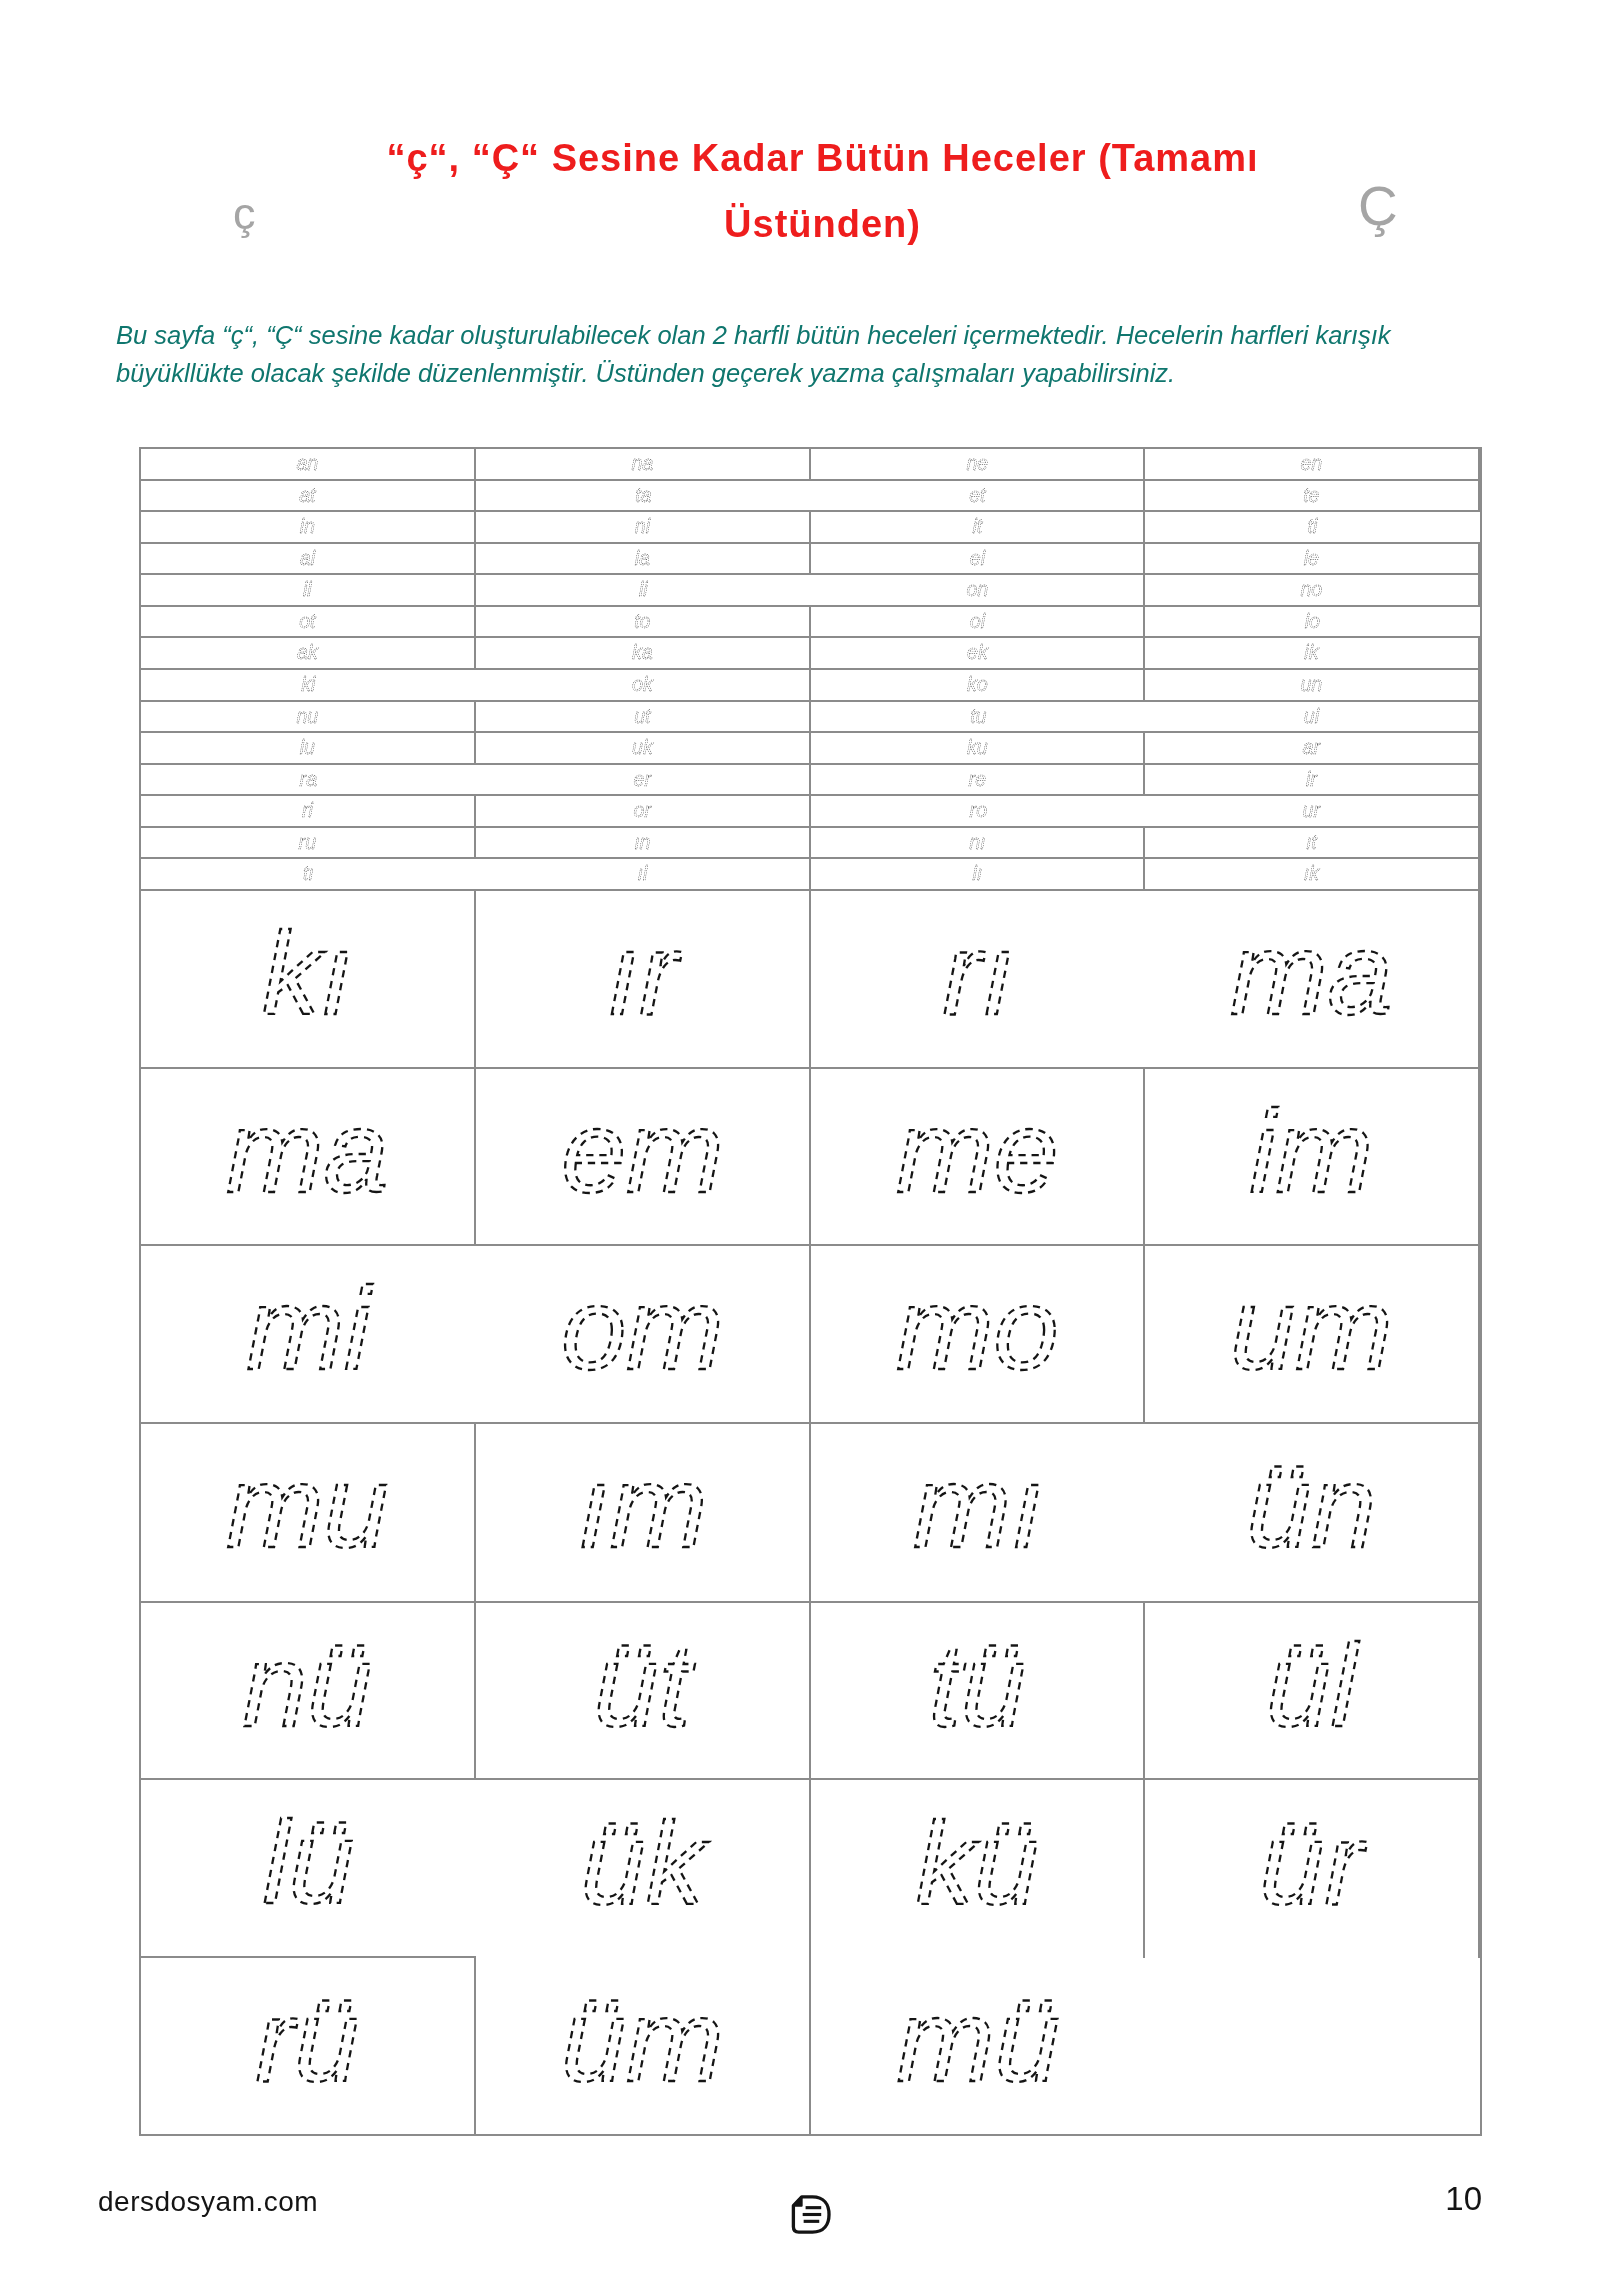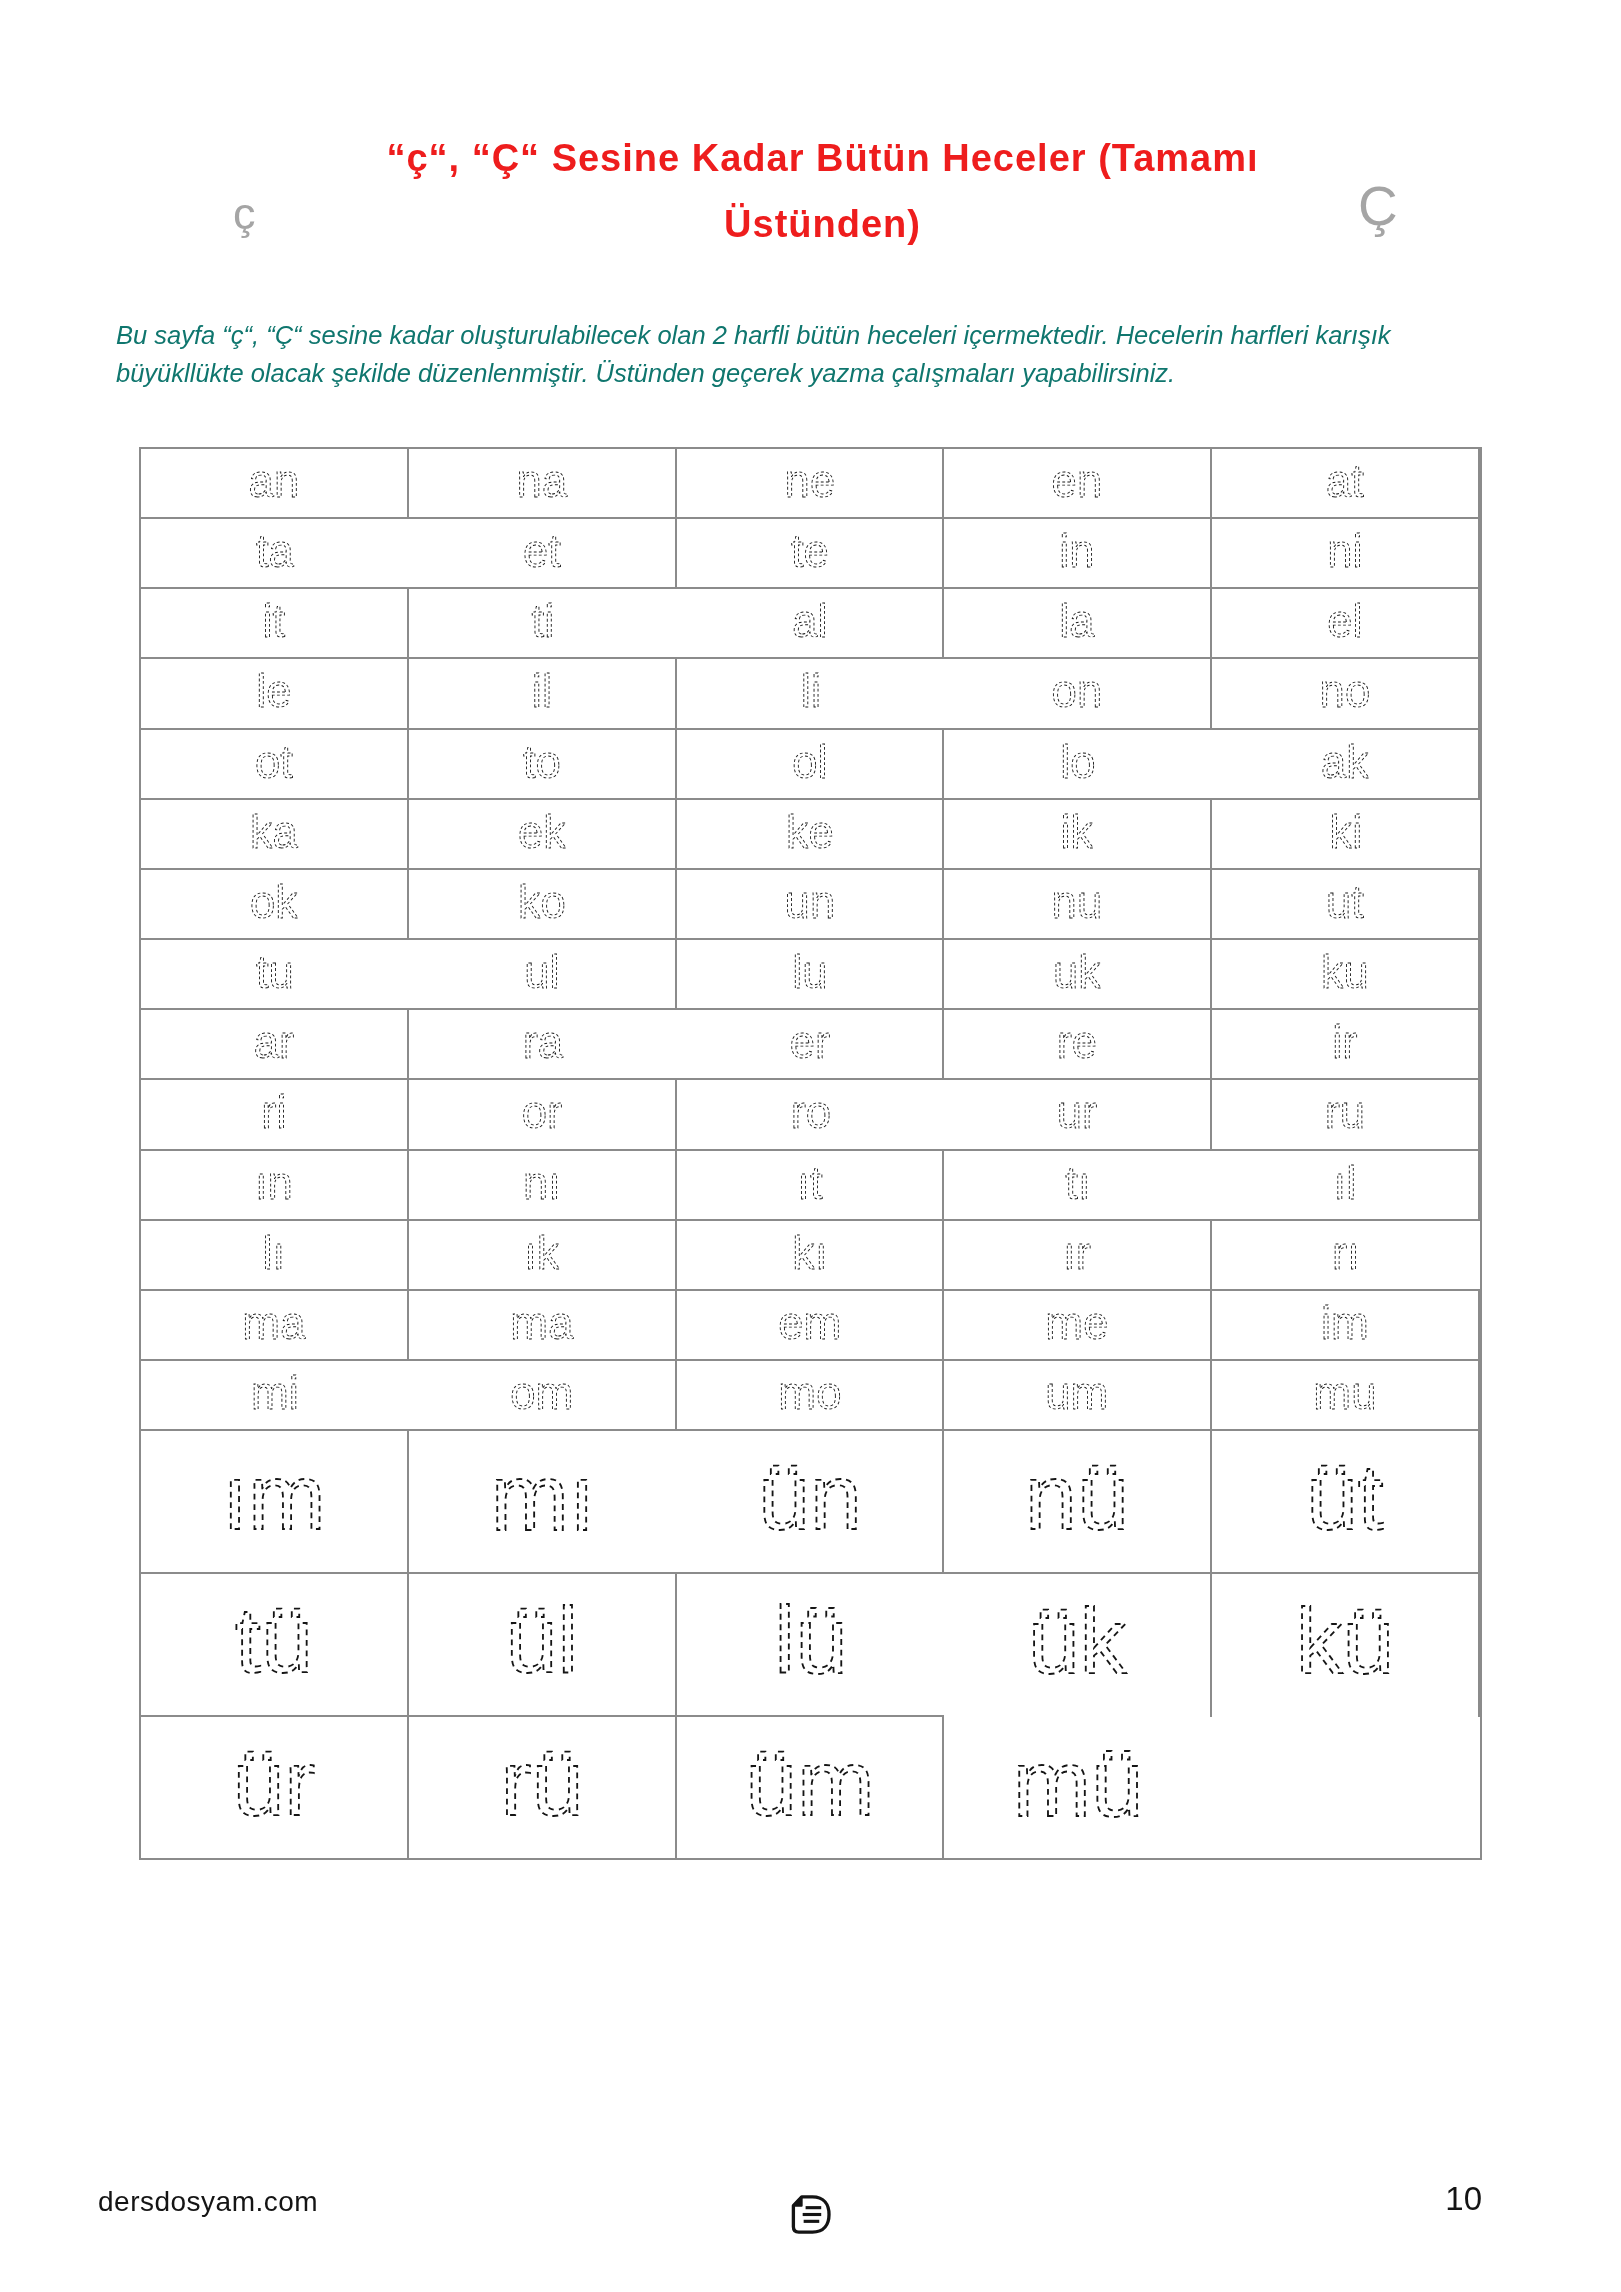--- a/index.html
+++ b/index.html
@@ -36,27 +36,28 @@
     color:#0f766e;
     font-style:italic;
     font-size:25.5px;
     line-height:38px;
     white-space:nowrap;
   }
   
   .grid{
     position:absolute;
     left:139px;top:447px;
-    width:1343px;height:1413px;
+    width:1343px;height:1689px;
     border:2.9px solid #8b8b8b;
     display:grid;
-    grid-template-columns:repeat(5,1fr);
+    grid-template-columns:repeat(4,1fr);
     grid-template-rows:repeat(14,1fr);
     box-sizing:border-box;
     background:#ffffff;
+    font-style:italic;
   }
   .cell{
     border-right:2.9px solid #8b8b8b;
     border-bottom:2.9px solid #8b8b8b;
     box-sizing:border-box;
     display:flex;align-items:center;justify-content:center;
     overflow:hidden;
   }
   .cell.last-col{border-right:none;}
   .cell.last-row{border-bottom:none;}
@@ -237,25 +238,20 @@
           <text class="trace-text" x="114" y="84" text-anchor="middle">ka</text>
         </svg>
       </div>
       <div class="cell">
         <svg class="trace" viewBox="0 0 228 120" preserveAspectRatio="xMidYMid meet">
           <text class="trace-text" x="114" y="84" text-anchor="middle">ek</text>
         </svg>
       </div>
       <div class="cell">
         <svg class="trace" viewBox="0 0 228 120" preserveAspectRatio="xMidYMid meet">
-          <text class="trace-text" x="114" y="84" text-anchor="middle">ke</text>
-        </svg>
-      </div>
-      <div class="cell">
-        <svg class="trace" viewBox="0 0 228 120" preserveAspectRatio="xMidYMid meet">
           <text class="trace-text" x="114" y="84" text-anchor="middle">ik</text>
         </svg>
       </div>
       <div class="cell last-col">
         <svg class="trace" viewBox="0 0 228 120" preserveAspectRatio="xMidYMid meet">
           <text class="trace-text" x="114" y="84" text-anchor="middle">ki</text>
         </svg>
       </div>
       <div class="cell">
         <svg class="trace" viewBox="0 0 228 120" preserveAspectRatio="xMidYMid meet">

